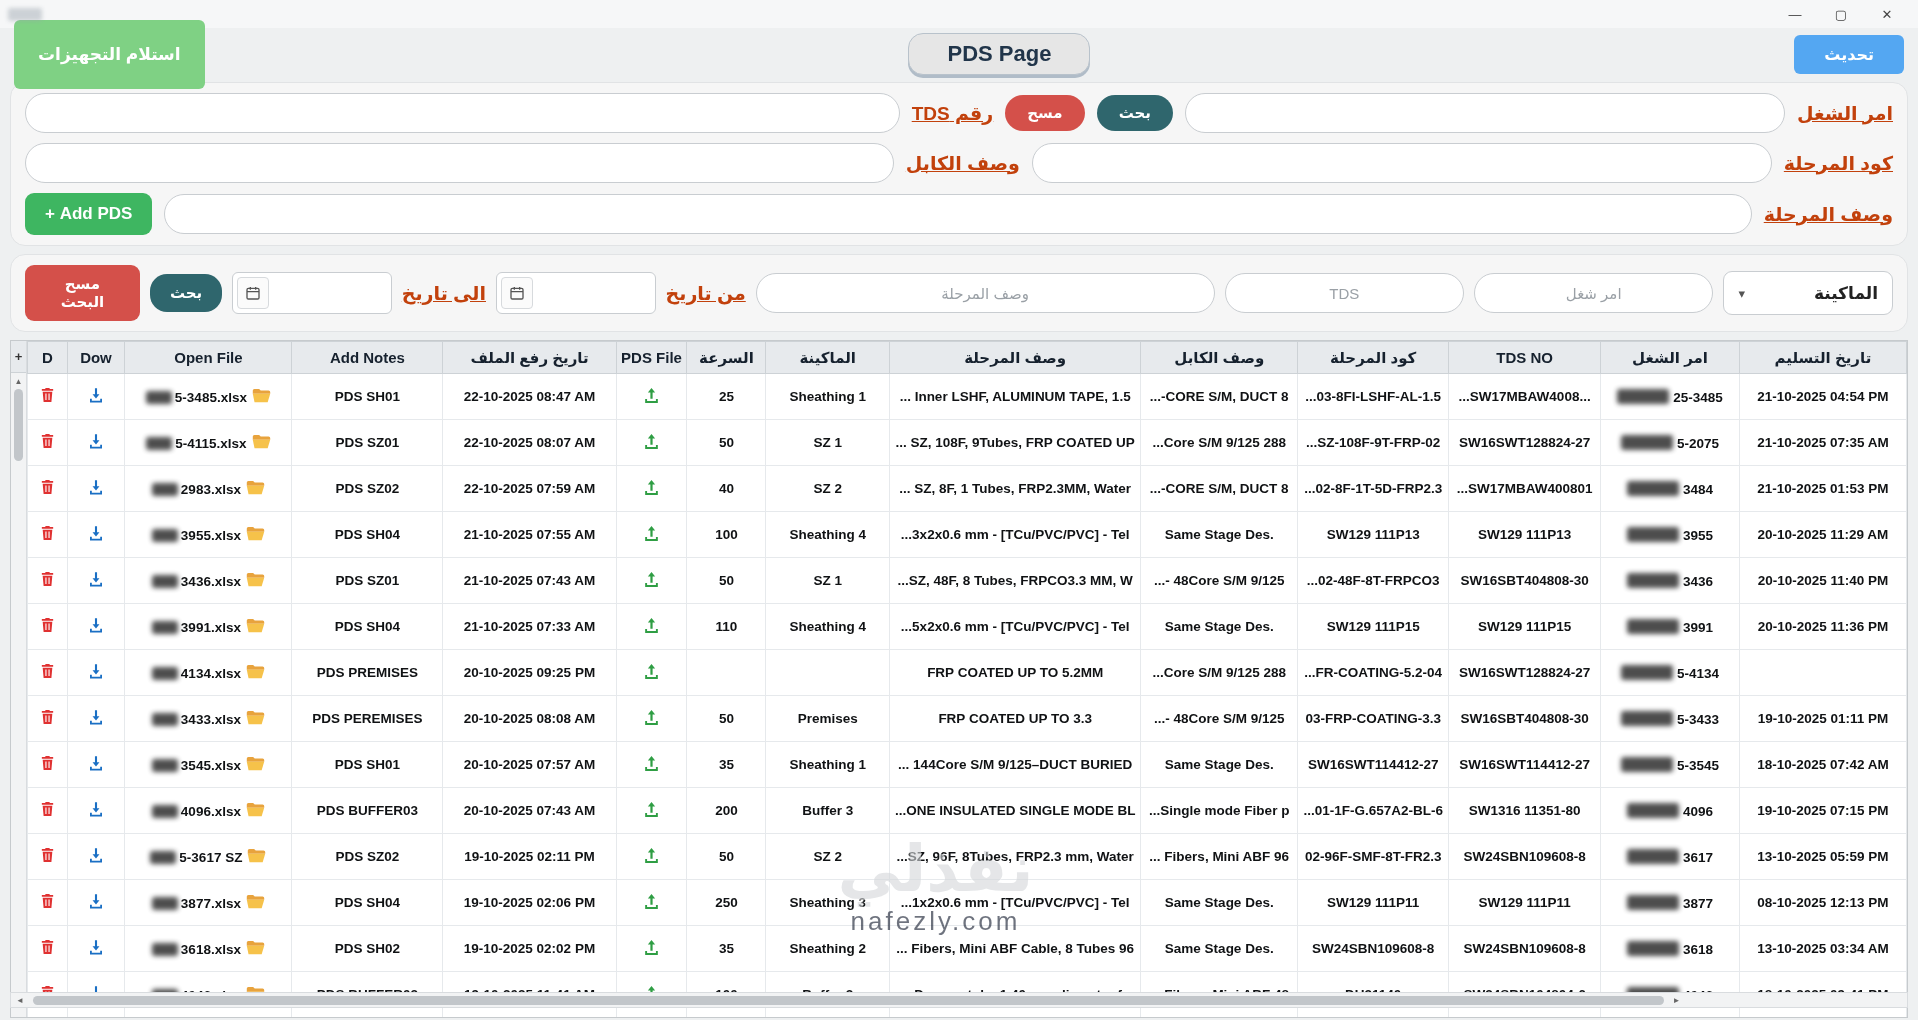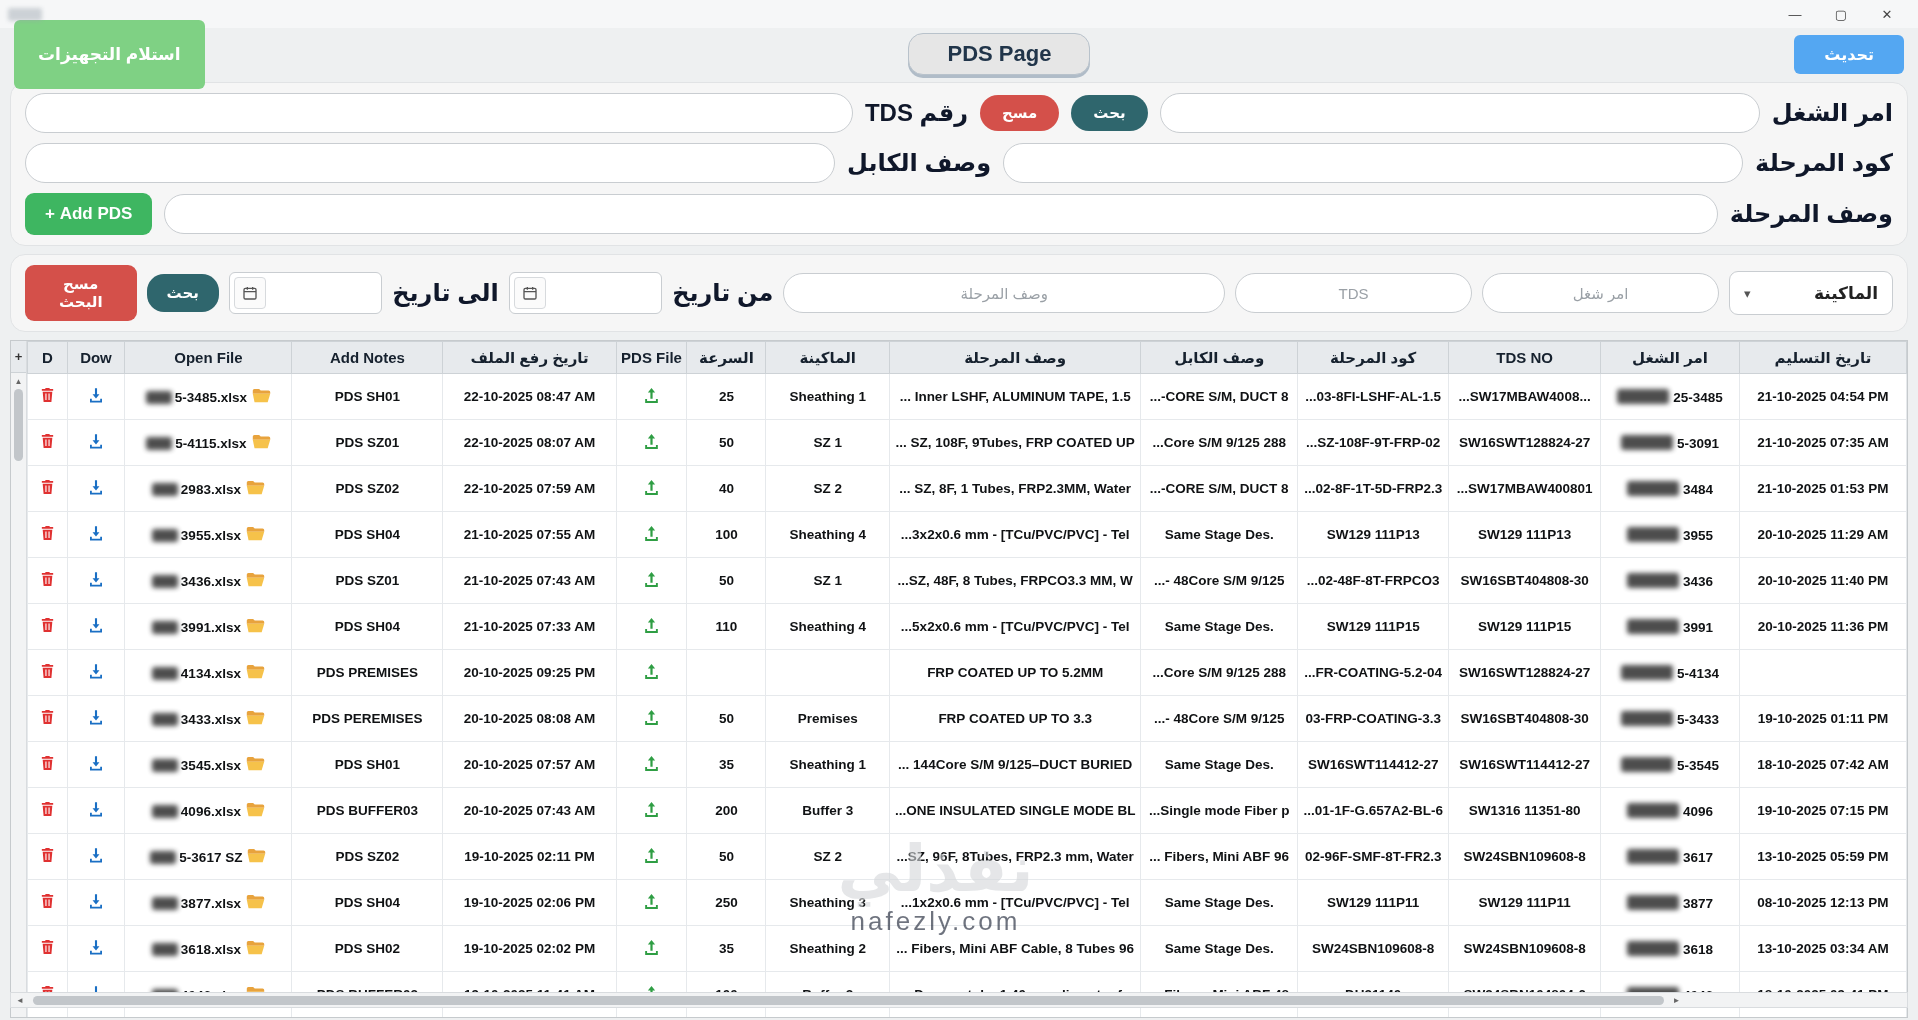--- a/index.html
+++ b/index.html
@@ -20,21 +20,21 @@
   .app-header { direction: rtl; display: flex; align-items: center; justify-content: space-between; padding: 6px 14px; height: 52px; }
   .btn { border: none; cursor: pointer; font-weight: bold; color: #fff; font-family: inherit; }
   .btn-refresh { background: #54a7f2; border-radius: 6px; padding: 10px 30px; font-size: 16px; text-align: right; }
   .btn-receive { background: #7fd184; border-radius: 6px; padding: 24px 24px; font-size: 17px; }
   .page-title-pill { background: #e6e6e6; border: 1px solid #b8c2cb; box-shadow: 0 3px 0 rgba(125,145,165,.55); border-radius: 15px; padding: 7px 38px; font-size: 22px; font-weight: bold; color: #21354a; }
 
   
   .panel { background: #f6f6f6; border: 1px solid #e1e3e5; border-radius: 15px; margin: 2px 10px 8px; padding: 10px 14px; direction: rtl; }
   .form-line { display: flex; align-items: center; gap: 12px; margin-bottom: 10px; }
   .form-line:last-child { margin-bottom: 0; }
-  .flabel { font-size: 24px; font-weight: bold; color: #0f172a; white-space: nowrap; }
+  .flabel { font-size: 19px; font-weight: bold; color: #c2410c; white-space: nowrap; text-decoration: underline; }
   .pill-input { height: 40px; border: 1px solid #c9cdd1; border-radius: 21px; background: #fff; padding: 0 18px; font-size: 15px; outline: none; font-family: inherit; }
   .grow { flex: 1; }
   .w600 { width: 600px; } .w740 { width: 740px; }
   .btn-search { background: #2f666d; border-radius: 18px; padding: 9px 22px; font-size: 15px; }
   .btn-clear  { background: #d4504a; border-radius: 18px; padding: 9px 22px; font-size: 15px; }
   .btn-addpds { background: #3eb661; border-radius: 9px; padding: 11px 20px; font-size: 17px; text-align: right; }
 
   
   .filter-line { display: flex; align-items: center; gap: 10px; }
   .center-input { text-align: center; }
@@ -226,21 +226,21 @@
       <button class="icon-btn">
         <svg width="17" height="18" viewBox="0 0 24 24" fill="#e03131">
                 <path d="M9.5 2L8.5 3.5H4v2.4h16V3.5h-4.5L14.5 2h-5z"></path>
                 <path d="M5.2 7.5h13.6L17.5 22h-11L5.2 7.5zM9 10v9h1.6v-9H9zm4.4 0v9H15v-9h-1.6z"></path>
               </svg>
       </button>
     </td>
   </tr>
         <tr>
     <td><span>21-10-2025 07:35 AM</span></td>
-    <td><span class="smudge sm-wo"></span><span>5-3091</span></td>
+    <td><span class="smudge sm-wo"></span><span>5-2075</span></td>
     <td><span>SW16SWT128824-27</span></td>
     <td><span>...SZ-108F-9T-FRP-02</span></td>
     <td><span>...Core S/M 9/125 288</span></td>
     <td class="c-stage"><span>... SZ, 108F, 9Tubes, FRP COATED UP</span></td>
     <td><span>SZ 1</span></td>
     <td><span>50</span></td>
     <td>
       <button class="icon-btn">
         <svg width="19" height="19" viewBox="0 0 24 24" fill="#2f9e44">
                 <path d="M12 2.5l4.6 5.6h-3.2v8h-2.8v-8H7.4L12 2.5z"></path>

